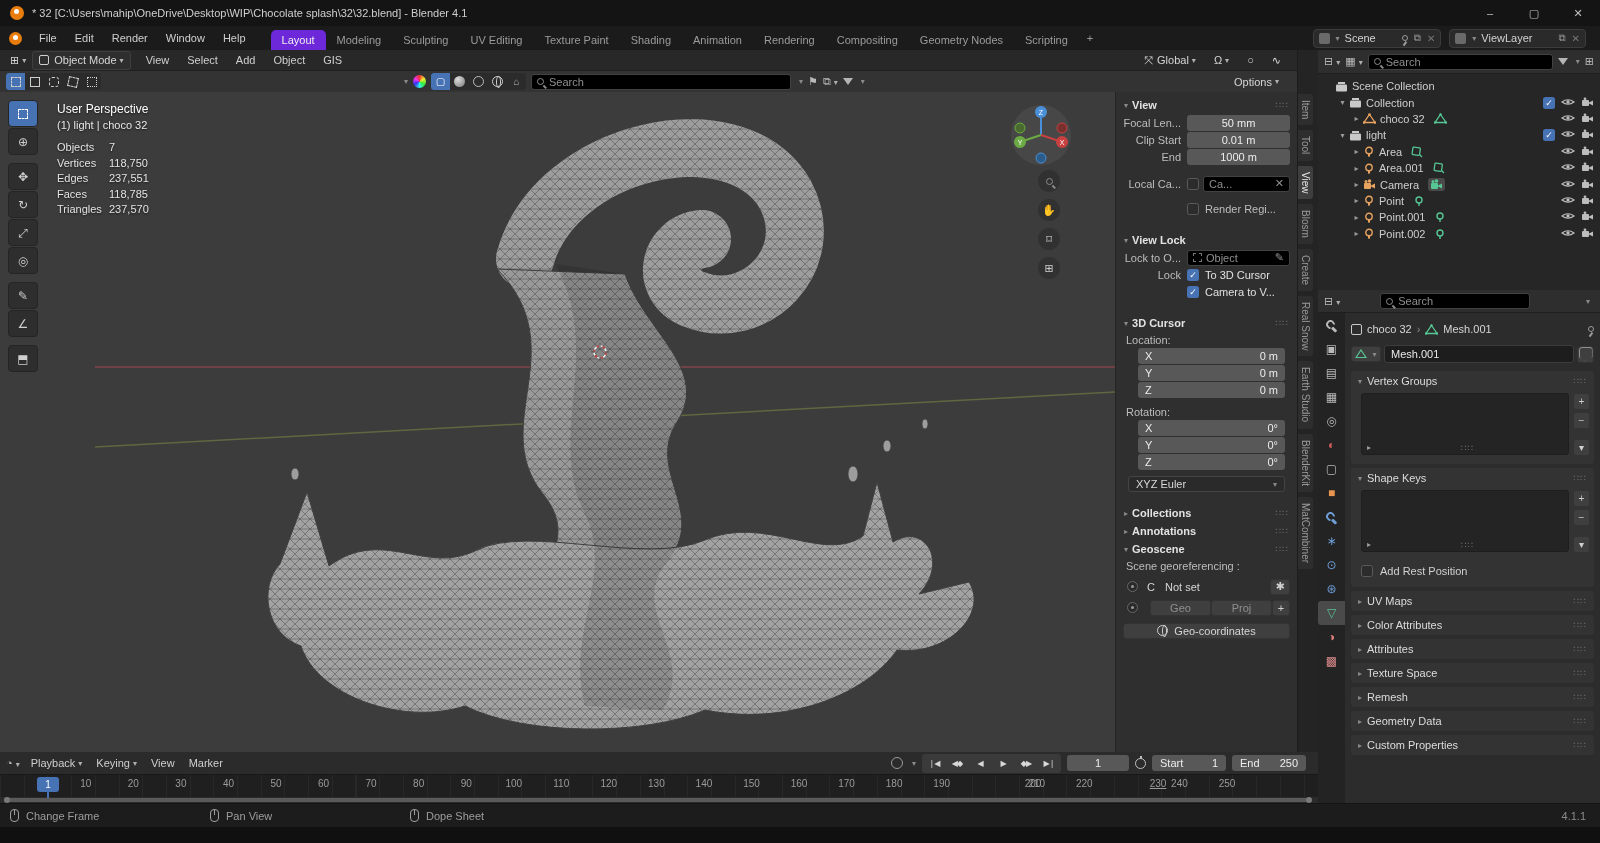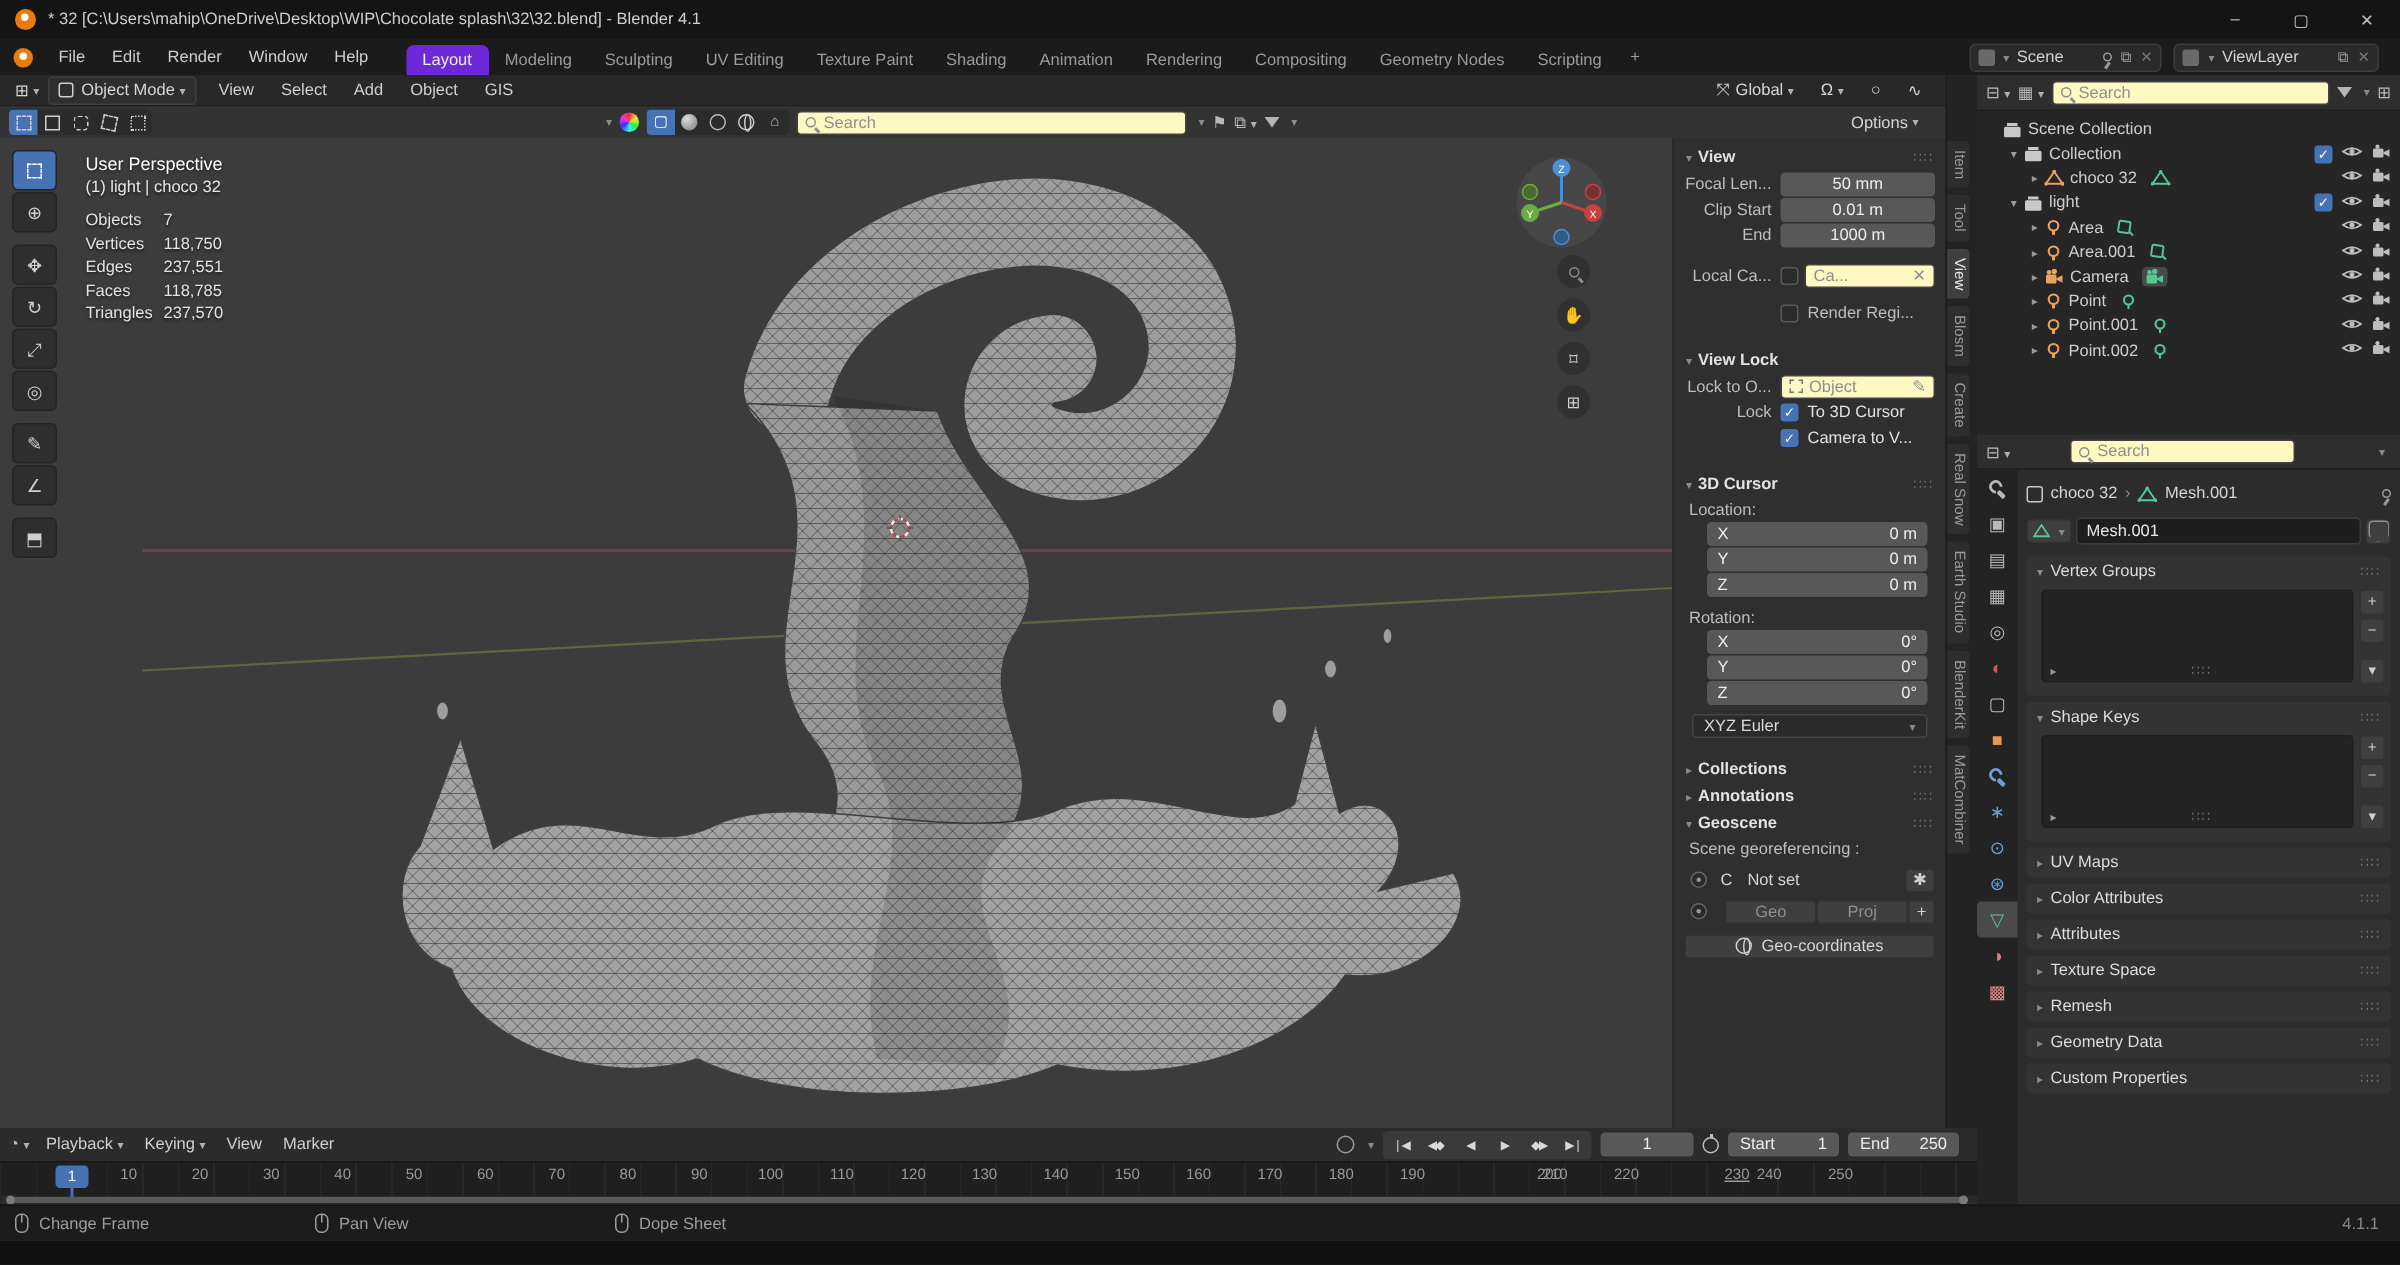--- a/index.html
+++ b/index.html
@@ -8,21 +8,21 @@
 
   
   .abs { position:absolute; }
   .row { display:flex; align-items:center; }
   .caret { font-size:8px; color:#b0b0b0; margin-left:3px; }
   .caret.dim { color:#8a8a8a; }
   .handle { color:#6f6f6f; font-size:9px; letter-spacing:1px; }
   .chk { width:12px; height:12px; border-radius:2.5px; background:#4772b3; color:#fff; font-size:9px; line-height:12px; text-align:center; flex:0 0 auto; }
   .chk.off { background:#2c2c2c; border:1px solid #5a5a5a; color:transparent; }
   .vfield { background:#585858; border-radius:3px; color:#ededed; display:flex; align-items:center; justify-content:center; height:16px; }
-  .dinput { background:#fef9c3; border:1px solid #424242; border-radius:3px; color:#8f8f8f; height:16px; display:flex; align-items:center; padding:0 5px; }
+  .dinput { background:#000000; border:1px solid #424242; border-radius:3px; color:#8f8f8f; height:16px; display:flex; align-items:center; padding:0 5px; }
   .magnifier { width:7px; height:7px; border:1.4px solid #8b8b8b; border-radius:50%; position:relative; flex:0 0 auto; margin-right:5px; }
   .magnifier::after { content:""; position:absolute; width:4px; height:1.5px; background:#8b8b8b; transform:rotate(45deg); left:5px; top:7px; }
   .funnel { width:0; height:0; border-left:5px solid transparent; border-right:5px solid transparent; border-top:7px solid #b5b5b5; position:relative; }
   .pin { width:6px; height:6px; border:1.5px solid #9a9a9a; border-radius:50%; position:relative; }
   .pin::after { content:""; position:absolute; left:1px; top:5px; width:1.5px; height:5px; background:#9a9a9a; transform:rotate(35deg); }
   .wrench { position:relative; width:13px; height:13px; display:inline-block; }
   .wrench::before { content:""; position:absolute; left:1px; top:1px; width:5px; height:5px; border:2px solid currentColor; border-radius:50%; border-right-color:transparent; transform:rotate(45deg); }
   .wrench::after { content:""; position:absolute; left:7px; top:7px; width:6px; height:3px; background:currentColor; border-radius:1px; transform:rotate(45deg); transform-origin:left center; }
 
   
@@ -1067,20 +1067,24 @@
         <div class="listbox-wrap">
           <div class="listbox">
             <span class="corner">▸</span>
             <span class="grip handle">∷∷</span>
           </div>
           <div class="listbtns">
             <span class="lbtn">+</span>
             <span class="lbtn">−</span>
             <span class="lbtn drop">▾</span>
           </div>
+        </div>
+        <div id="addrest">
+          <span class="chk off"></span>
+          <span>Add Rest Position</span>
         </div>
       </div>
 
       <div>
 
           <div class="psec">
             <div class="psec-h">
               <span class="caret dim" style="margin:0 5px 0 0;">▸</span>
               <span>UV Maps</span>
               <span class="handle">∷∷</span>

